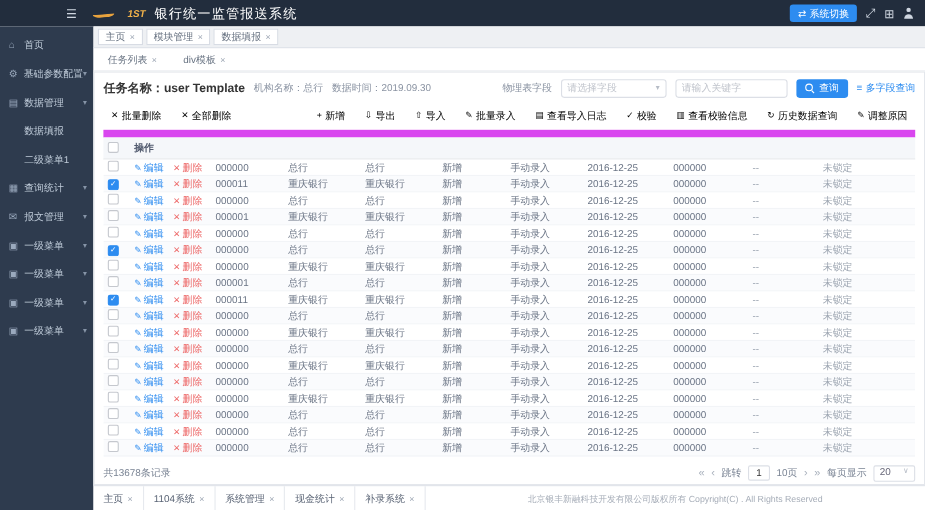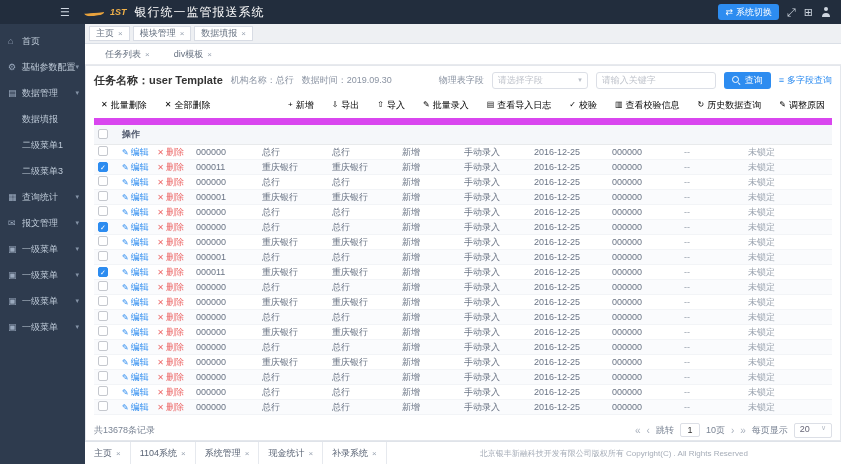--- a/index.html
+++ b/index.html
@@ -3,21 +3,21 @@
 <meta charset="utf-8">
 <style>
   *{box-sizing:border-box;margin:0;padding:0}
   html,body{width:841px;height:464px;overflow:hidden}
   body{font-family:"Liberation Sans","DejaVu Sans",sans-serif;font-size:10px;color:#495060;background:#fff}
   .app{display:flex;flex-direction:column;width:841px;height:464px}
 
   
   .topbar{flex:0 0 24px;background:#222d3d;display:flex;align-items:center;color:#fff;padding:0 10px;gap:8px}
   .burger{color:#cfd6e0;font-size:11px;margin-left:50px;cursor:pointer}
-  .logo{display:flex;align-items:center;gap:6px;margin-left:6px}
+  .logo{display:flex;align-items:center;gap:12px;margin-left:6px}
   .logo-swoosh{width:20px;height:8px;border-bottom:3px solid #e8a23d;border-radius:50% 60% 40% 50%;transform:rotate(-6deg)}
   .logo-text{color:#f0b14a;font-style:italic;font-weight:bold;font-size:9px}
   .app-title{font-size:12px;font-weight:normal;letter-spacing:1px}
   .spacer{flex:1}
   .switch-btn{background:#2d8cf0;border:none;color:#fff;font-size:9px;height:16px;border-radius:3px;display:flex;align-items:center;gap:3px;padding:0 7px;cursor:pointer}
   .hicon{color:#cfd6e0;font-size:11px;cursor:pointer}
   .person{width:10px;height:10px;position:relative;display:inline-block;cursor:pointer}
   .person::before{content:"";position:absolute;top:0;left:3px;width:4px;height:4px;border-radius:50%;background:#cfd6e0}
   .person::after{content:"";position:absolute;bottom:0;left:1px;width:8px;height:4px;border-radius:4px 4px 0 0;background:#cfd6e0}
 
@@ -27,34 +27,34 @@
   .side-item{height:26px;display:flex;align-items:center;padding:0 6px 0 8px;color:#bfcbd9;font-size:9px;cursor:pointer;white-space:nowrap}
   .si-icon{width:11px;font-size:9px;margin-right:3px;color:#9aa9bd}
   .si-arrow{margin-left:auto;font-size:7px;color:#8694a7}
 
   .right-col{flex:1;display:flex;flex-direction:column;min-width:0}
 
   
   .tabrow1{flex:0 0 20px;background:#eef0f3;border-bottom:1px solid #dadfe6;display:flex;align-items:center;gap:3px;padding:0 4px}
   .tab1{background:#fff;border:1px solid #d8dce4;height:15px;display:flex;align-items:center;gap:4px;padding:0 6px;font-size:9px;color:#667180;cursor:pointer}
   .tab1 .close{font-size:8px;color:#9aa4b2}
-  .tabrow2{flex:0 0 21px;background:#fff;border-bottom:1px solid #e8eaee;display:flex;align-items:center;gap:8px;padding:0 12px}
+  .tabrow2{flex:0 0 21px;background:#fff;border-bottom:1px solid #e8eaee;display:flex;align-items:center;gap:8px;padding:0 5px}
   .tab2{display:flex;align-items:center;gap:4px;font-size:9px;color:#667180;padding:1px 8px;border-radius:9px;cursor:pointer}
   .tab2 .close{font-size:8px;color:#9aa4b2}
 
   
   .workarea{flex:1;background:#edeff3;min-height:0}
   .card{background:#fff;height:100%;display:flex;flex-direction:column;padding:2px 8px 0;border:1px solid #e4e7ec}
 
   .info-row{flex:0 0 24px;display:flex;align-items:center;gap:8px}
   .task-title{font-size:11px;font-weight:bold;color:#333}
   .meta{font-size:9px;color:#8a93a2;white-space:nowrap}
   .mini-select{width:96px;height:17px;border:1px solid #dcdfe6;border-radius:3px;display:flex;align-items:center;justify-content:space-between;padding:0 5px;font-size:9px;color:#c0c4cc;cursor:pointer}
   .caret{font-size:7px;color:#b6bcc6}
-  .mini-input{width:120px;height:17px;border:1px solid #dcdfe6;border-radius:3px;font-size:9px;padding:0 5px;color:#333;outline:none}
+  .mini-input{width:102px;height:17px;border:1px solid #dcdfe6;border-radius:3px;font-size:9px;padding:0 5px;color:#333;outline:none}
   .mini-input::placeholder{color:#c0c4cc}
   .query-btn{height:17px;background:#2d8cf0;color:#fff;border:none;border-radius:3px;font-size:9px;display:flex;align-items:center;gap:4px;padding:0 8px;cursor:pointer}
   .search-ic{position:relative;width:9px;height:9px;display:inline-block}
   .search-ic::before{content:"";position:absolute;top:0;left:0;width:5px;height:5px;border:1px solid #fff;border-radius:50%}
   .search-ic::after{content:"";position:absolute;left:6px;top:6px;width:3px;height:1px;background:#fff;transform:rotate(45deg);transform-origin:left center}
   .multi-link{color:#2d8cf0;font-size:9px;display:flex;align-items:center;gap:3px;cursor:pointer;white-space:nowrap}
 
   .toolbar-row{flex:0 0 26px;display:flex;align-items:center;gap:4px}
   .tb-group{display:flex;align-items:center;gap:4px}
   .btn{height:17px;border-radius:3px;font-size:9px;display:inline-flex;align-items:center;gap:3px;padding:0 6px;border:1px solid transparent;cursor:pointer;background:#fff;white-space:nowrap}
@@ -132,25 +132,20 @@
           <span class="si-arrow">▾</span>
         </div>
         <div class="side-item">
           <span class="si-icon"></span>
           <span class="si-label">数据填报</span>
           <span class="si-arrow"></span>
         </div>
         <div class="side-item">
           <span class="si-icon"></span>
           <span class="si-label">二级菜单1</span>
-          <span class="si-arrow"></span>
-        </div>
-        <div class="side-item">
-          <span class="si-icon"></span>
-          <span class="si-label">二级菜单3</span>
           <span class="si-arrow"></span>
         </div>
         <div class="side-item">
           <span class="si-icon">▦</span>
           <span class="si-label">查询统计</span>
           <span class="si-arrow">▾</span>
         </div>
         <div class="side-item">
           <span class="si-icon">✉</span>
           <span class="si-label">报文管理</span>

